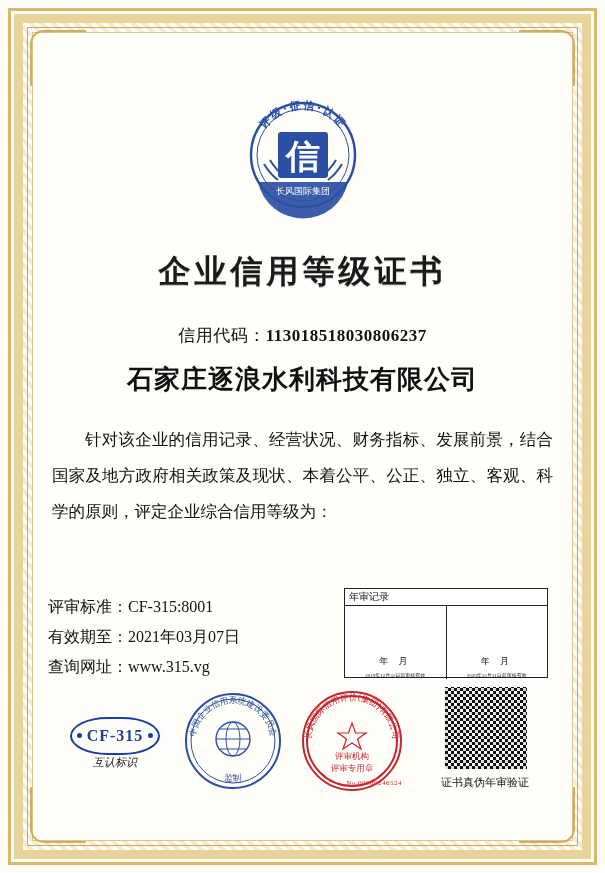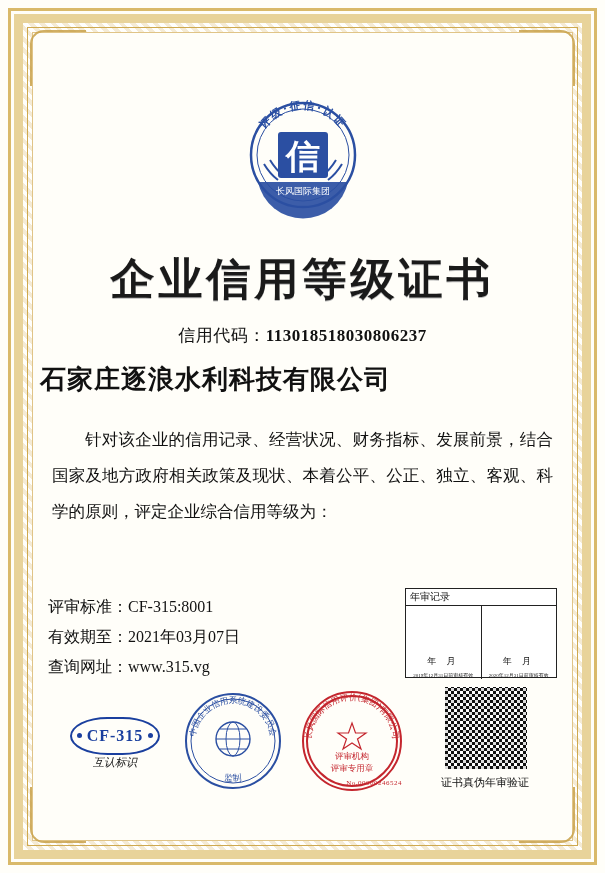--- a/index.html
+++ b/index.html
@@ -68,37 +68,37 @@
   .emblem{
     position:relative;width:130px;height:130px;
   }
   .emblem svg{display:block;}
 
   
   .main-title{
     position:absolute;left:0;right:0;top:210px;
     text-align:center;
     font-family:"DejaVu Serif", serif;
-    font-size:44px;
+    font-size:32px;
     font-weight:bold;
     letter-spacing:4px;
     color:#1a1a1a;
     text-shadow:0 1px 0 #bbb;
   }
   .credit-code{
     position:absolute;left:0;right:0;top:284px;
     text-align:center;
     font-size:17px;
     color:#111;
     letter-spacing:.5px;
   }
   .credit-code b{font-family:Liberation Serif, serif;}
   .company{
     position:absolute;left:0;right:0;top:322px;
-    text-align:left;
+    text-align:center;
     font-family:"DejaVu Serif", serif;
     font-size:26px;
     font-weight:bold;
     color:#111;
     letter-spacing:1px;
   }
   .body-text{
     position:absolute;left:8px;right:8px;top:378px;
     font-size:16.5px;
     line-height:36px;
@@ -118,22 +118,22 @@
   .details{
     position:absolute;left:8px;top:552px;
     font-size:16px;
     line-height:30px;
     color:#111;
   }
   .details div{white-space:nowrap;}
 
   
   .annual-box{
-    position:absolute;right:8px;top:548px;
-    width:152px;height:90px;
+    position:absolute;right:17px;top:548px;
+    width:204px;height:90px;
     border:1px solid #222;
     box-sizing:border-box;
     background:#fff;
   }
   .annual-title{
     height:16px;line-height:16px;
     border-bottom:1px solid #222;
     font-size:10px;
     padding-left:4px;
     color:#111;

